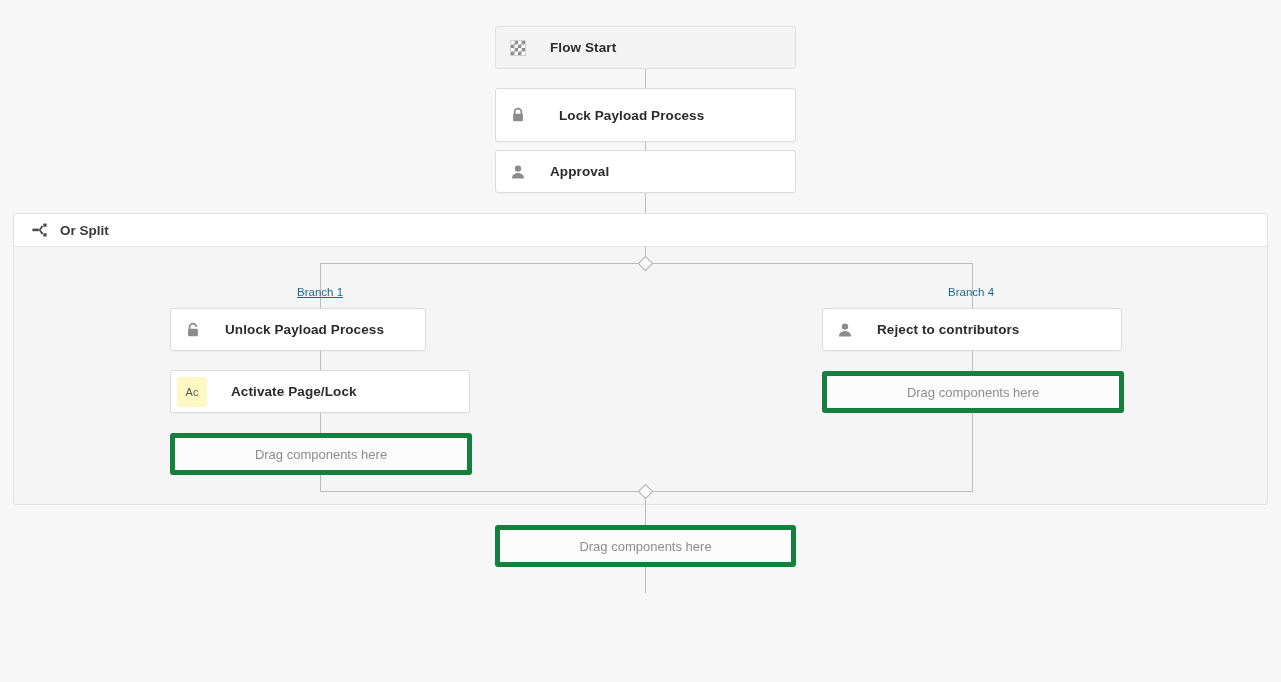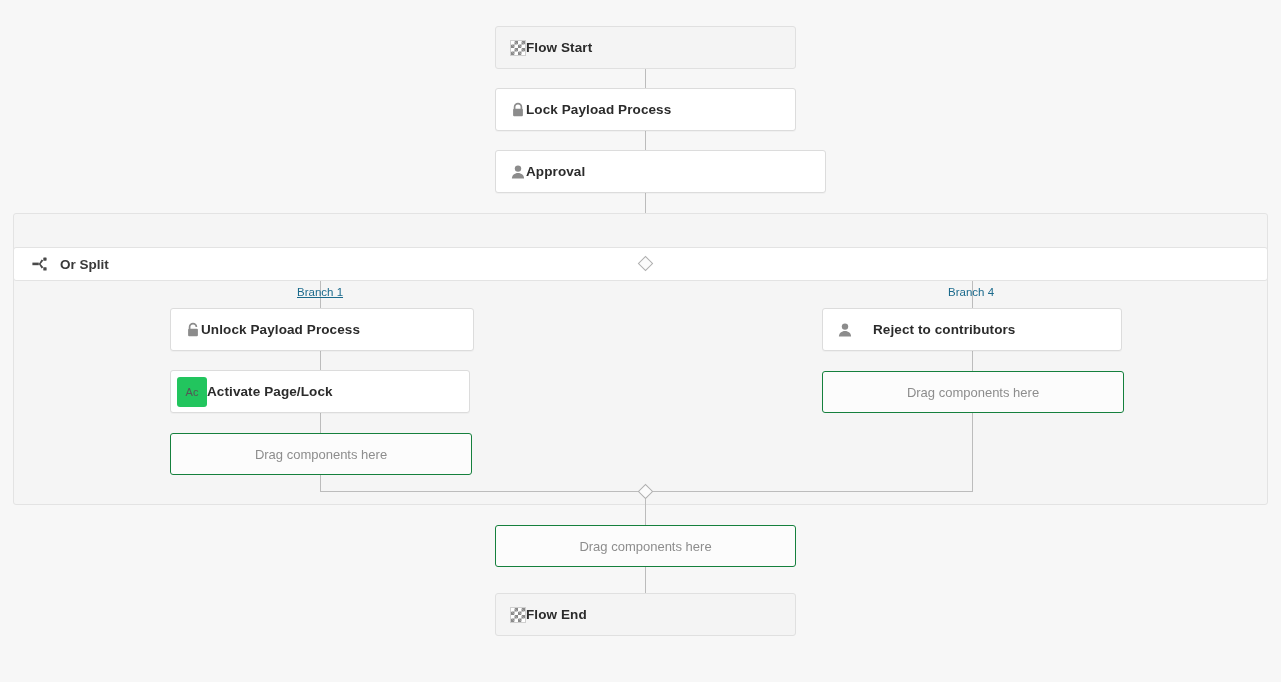--- a/index.html
+++ b/index.html
@@ -61,30 +61,30 @@
   .node.terminal {
     background: #f4f4f4;
     border-color: #e0e0e0;
     box-shadow: none;
   }
   .node .label {
     font-size: 13.5px;
     font-weight: bold;
     color: #2b2b2b;
     letter-spacing: 0.1px;
-    margin-left: 0;
+    margin-left: 24px;
     white-space: nowrap;
   }
 
   
   .dropzone {
     position: absolute;
     box-sizing: border-box;
     background: #fcfcfc;
-    border: 1px solid #15803d;
+    border: 5px solid #15803d;
     border-radius: 3px;
     display: flex;
     align-items: center;
     justify-content: center;
     z-index: 2;
   }
   .dropzone .dz-label {
     font-size: 13px;
     color: #8d8d8d;
     white-space: nowrap;
@@ -102,21 +102,20 @@
   .split-header {
     position: absolute;
     box-sizing: border-box;
     background: #ffffff;
     border: 1px solid #e3e3e3;
     border-radius: 3px;
     display: flex;
     align-items: center;
     padding-left: 18px;
     z-index: 2;
-    margin-top: 34px;
   }
   .split-header .label {
     font-size: 13.5px;
     font-weight: bold;
     color: #3a3a3a;
     margin-left: 12px;
     white-space: nowrap;
   }
 
   .branch-label {
@@ -148,21 +147,21 @@
     background-size: 7px 7px;
     background-position: 0 0, 3.5px 3.5px;
     border: 1px solid #cfcfcf;
     box-sizing: content-box;
   }
 
   .badge-icon {
     width: 30px;
     height: 30px;
     flex: 0 0 30px;
-    background: #22c55e;
+    background: #fef9c3;
     border-radius: 3px;
     display: flex;
     align-items: center;
     justify-content: center;
     font-size: 11px;
     color: #555555;
     margin-left: -4px;
   }
 </style>
 </head>
@@ -170,33 +169,33 @@
 
 <div id="canvas">
 
   <div class="node terminal" style="left:495px; top:26px; width:301px; height:43px;">
     <span class="checker"></span>
     <span class="label">Flow Start</span>
   </div>
 
   <div class="vline" style="left:645px; top:69px; height:19px;"></div>
 
-  <div class="node" style="left:495px; top:88px; width:301px; height:43px;">
+  <div class="node" style="left:495px; top:88px; width:301px; height:54px;gap:9px;">
     <span class="icon">
       <svg viewBox="0 0 16 16" width="16" height="16" aria-hidden="true">
         <path d="M4.6 7V5.1a3.4 3.4 0 0 1 6.8 0V7" fill="none" stroke="#8c8c8c" stroke-width="1.7"></path>
         <rect x="3.1" y="6.8" width="9.8" height="7.4" rx="1" fill="#8c8c8c"></rect>
       </svg>
     </span>
     <span class="label">Lock Payload Process</span>
   </div>
 
   <div class="vline" style="left:645px; top:131px; height:19px;"></div>
 
-  <div class="node" style="left:495px; top:150px; width:331px; height:43px;">
+  <div class="node" style="left:495px; top:150px; width:301px; height:43px;">
     <span class="icon">
       <svg viewBox="0 0 16 16" width="16" height="16" aria-hidden="true">
         <circle cx="8" cy="4.6" r="3.2" fill="#8c8c8c"></circle>
         <path d="M1.9 14.6c0-3.4 2.7-5.6 6.1-5.6s6.1 2.2 6.1 5.6z" fill="#8c8c8c"></path>
       </svg>
     </span>
     <span class="label">Approval</span>
   </div>
 
   <div class="vline" style="left:645px; top:193px; height:20px;"></div>
@@ -220,21 +219,21 @@
   <div class="hline" style="left:320px; top:263px; width:653px;"></div>
   <div class="diamond" style="left:640px; top:258px;"></div>
 
   <div class="vline" style="left:320px; top:263px; height:45px;"></div>
 
   <div class="vline" style="left:972px; top:263px; height:45px;"></div>
 
   <div class="branch-label" style="left:297px; top:286px;text-decoration:underline;">Branch 1</div>
   <div class="branch-label" style="left:948px; top:286px;">Branch 4</div>
 
-  <div class="node" style="left:170px; top:308px; width:304px; height:43px;">
+  <div class="node" style="left:170px; top:308px; width:256px; height:43px;">
     <span class="icon">
       <svg viewBox="0 0 16 16" width="16" height="16" aria-hidden="true">
         <path d="M4.6 7V5.1a3.4 3.4 0 0 1 6.8 0" fill="none" stroke="#8c8c8c" stroke-width="1.7"></path>
         <rect x="3.1" y="6.8" width="9.8" height="7.4" rx="1" fill="#8c8c8c"></rect>
       </svg>
     </span>
     <span class="label">Unlock Payload Process</span>
   </div>
 
   <div class="vline" style="left:320px; top:351px; height:19px;"></div>
@@ -245,21 +244,21 @@
   </div>
 
   <div class="vline" style="left:320px; top:413px; height:20px;"></div>
 
   <div class="dropzone" style="left:170px; top:433px; width:302px; height:42px;">
     <span class="dz-label">Drag components here</span>
   </div>
 
   <div class="vline" style="left:320px; top:475px; height:16px;"></div>
 
-  <div class="node" style="left:822px; top:308px; width:300px; height:43px;gap:20px;">
+  <div class="node" style="left:822px; top:308px; width:300px; height:43px;">
     <span class="icon">
       <svg viewBox="0 0 16 16" width="16" height="16" aria-hidden="true">
         <circle cx="8" cy="4.6" r="3.2" fill="#8c8c8c"></circle>
         <path d="M1.9 14.6c0-3.4 2.7-5.6 6.1-5.6s6.1 2.2 6.1 5.6z" fill="#8c8c8c"></path>
       </svg>
     </span>
     <span class="label">Reject to contributors</span>
   </div>
 
   <div class="vline" style="left:972px; top:351px; height:20px;"></div>
@@ -274,18 +273,14 @@
   <div class="diamond" style="left:640px; top:486px;"></div>
 
   <div class="vline" style="left:645px; top:491px; height:34px;"></div>
 
   <div class="dropzone" style="left:495px; top:525px; width:301px; height:42px;">
     <span class="dz-label">Drag components here</span>
   </div>
 
   <div class="vline" style="left:645px; top:567px; height:26px;"></div>
 
-  <div class="node terminal" style="left:495px; top:593px; width:301px; height:43px;">
-    <span class="checker"></span>
-    <span class="label">Flow End</span>
-  </div>
 
 </div>
 
 </body></html>

